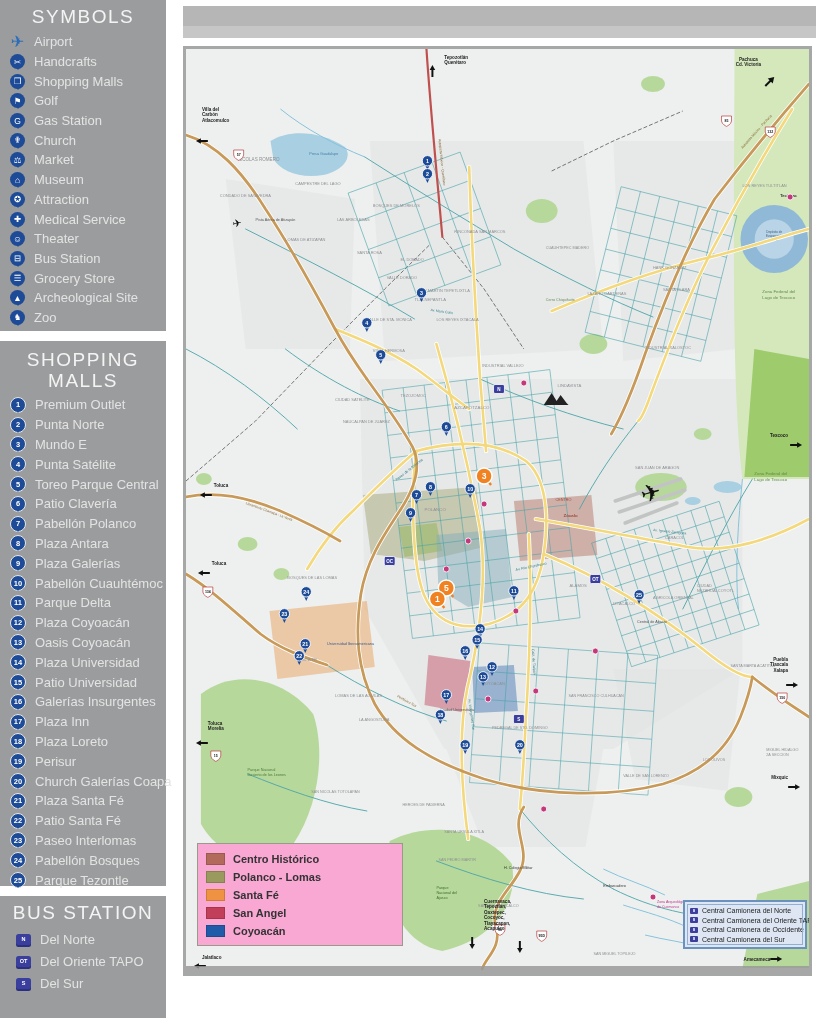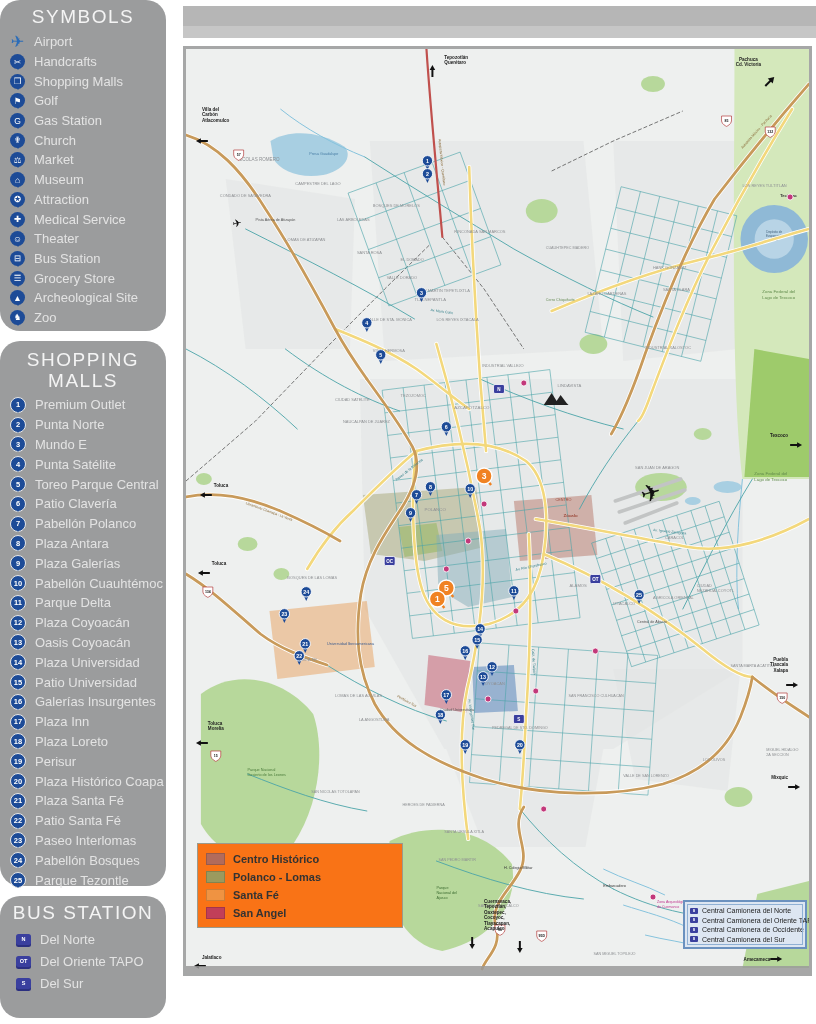--- a/index.html
+++ b/index.html
@@ -1,19 +1,19 @@
 <!DOCTYPE html>
 <html><head>
 <meta charset="utf-8">
 <style>
   html,body{margin:0;padding:0;background:#fff;}
   .page{position:relative;width:816px;height:1024px;background:#fff;font-family:"Liberation Sans",sans-serif;overflow:hidden;}
   
   .sidebar{position:absolute;left:0;top:0;width:166px;}
-  .panel{background:#9b9c9d;margin-bottom:10px;box-sizing:border-box;border-radius:20px;}
+  .panel{background:#9b9c9d;margin-bottom:10px;box-sizing:border-box;}
   .panel h2{margin:0;padding:6px 0 4px;text-align:center;color:#f4f4f4;font-size:19px;font-weight:normal;letter-spacing:1.5px;line-height:22px;}
   #symbols-panel{height:331px;}
   #malls-panel{height:545px;}
   #bus-panel{height:122px;}
   .row{display:flex;align-items:center;padding-left:10px;}
   #symbols-panel .row{height:19.7px;}
   #malls-panel .row{height:19.8px;}
   #bus-panel .row{height:22px;padding-left:16px;}
   .row .lbl{color:#e3e3e3;font-size:13px;margin-left:9px;white-space:nowrap;}
   .pin{position:relative;width:15px;height:15px;border-radius:50%;background:#1d4b97;color:#fff;
@@ -31,21 +31,21 @@
   .right{position:absolute;left:183px;top:0;width:633px;}
   .strip1{margin-top:6px;height:20px;background:#b6b6b6;}
   .titleband{height:44px;background:#57585b;display:flex;align-items:center;justify-content:center;}
   .titleband h1{margin:0;color:#eeeeee;font-size:27px;font-weight:normal;letter-spacing:7px;white-space:pre;}
   .strip3{height:12px;background:#c6c6c6;margin-bottom:8px;}
   .map-wrap{position:relative;width:629px;height:930px;border:3px solid #a6a7a7;box-sizing:border-box;
        background:#eef0ef;overflow:hidden;}
   .map-wrap svg{position:absolute;left:0;top:0;width:100%;height:100%;font-family:"Liberation Sans",sans-serif;}
   .map-bottombar{position:absolute;left:0;right:0;bottom:0;height:7px;background:#9a9a9a;opacity:.85;}
   
-  .legend{position:absolute;left:11px;top:794px;width:188px;background:#f97316;border:1px solid #9a9a8c;
+  .legend{position:absolute;left:11px;top:794px;width:188px;background:#f9a8d4;border:1px solid #9a9a8c;
        padding:6px 8px 5px;}
   .legend .lrow{display:flex;align-items:center;height:18px;}
   .legend .sw{width:17px;height:10px;margin-right:8px;border:1px solid rgba(0,0,0,.15);flex:0 0 17px;}
   .legend .lt{font-size:11px;color:#333;font-weight:bold;white-space:nowrap;}
   
   .buslegend{position:absolute;left:497px;top:851px;width:124px;background:#dde6f2;border:2px solid #6b91bf;
        outline:1px solid #8fb0d4;outline-offset:-5px;padding:4px 4px 3px 5px;box-sizing:border-box;}
   .buslegend .brow{display:flex;align-items:center;height:9.5px;}
   .buslegend .bic{width:8px;height:6px;background:#3a3f9e;border-radius:1px;color:#fff;font-size:3px;font-weight:bold;
        display:flex;align-items:center;justify-content:center;margin-right:4px;flex:0 0 8px;}
@@ -198,21 +198,21 @@
           <div class="row">
             <span class="badge">18</span>
             <span class="lbl">Plaza Loreto</span>
           </div>
           <div class="row">
             <span class="badge">19</span>
             <span class="lbl">Perisur</span>
           </div>
           <div class="row">
             <span class="badge">20</span>
-            <span class="lbl">Plaza Histórico Coapa</span>
+            <span class="lbl">Church Galerías Coapa</span>
           </div>
           <div class="row">
             <span class="badge">21</span>
             <span class="lbl">Plaza Santa Fé</span>
           </div>
           <div class="row">
             <span class="badge">22</span>
             <span class="lbl">Patio Santa Fé</span>
           </div>
           <div class="row">
@@ -788,20 +788,24 @@
             <span class="lt">Polanco - Lomas</span>
           </div>
           <div class="lrow">
             <span class="sw" style="background: rgb(239, 147, 66);"></span>
             <span class="lt">Santa Fé</span>
           </div>
           <div class="lrow">
             <span class="sw" style="background: rgb(193, 63, 89);"></span>
             <span class="lt">San Angel</span>
           </div>
+          <div class="lrow">
+            <span class="sw" style="background: rgb(31, 91, 168);"></span>
+            <span class="lt">Coyoacán</span>
+          </div>
         </div>
       <div class="buslegend" id="busleg-box">
           <div class="brow">
             <span class="bic">B</span>
             <span class="bt">Central Camionera del Norte</span>
           </div>
           <div class="brow">
             <span class="bic">B</span>
             <span class="bt">Central Camionera del Oriente TAPO</span>
           </div>

